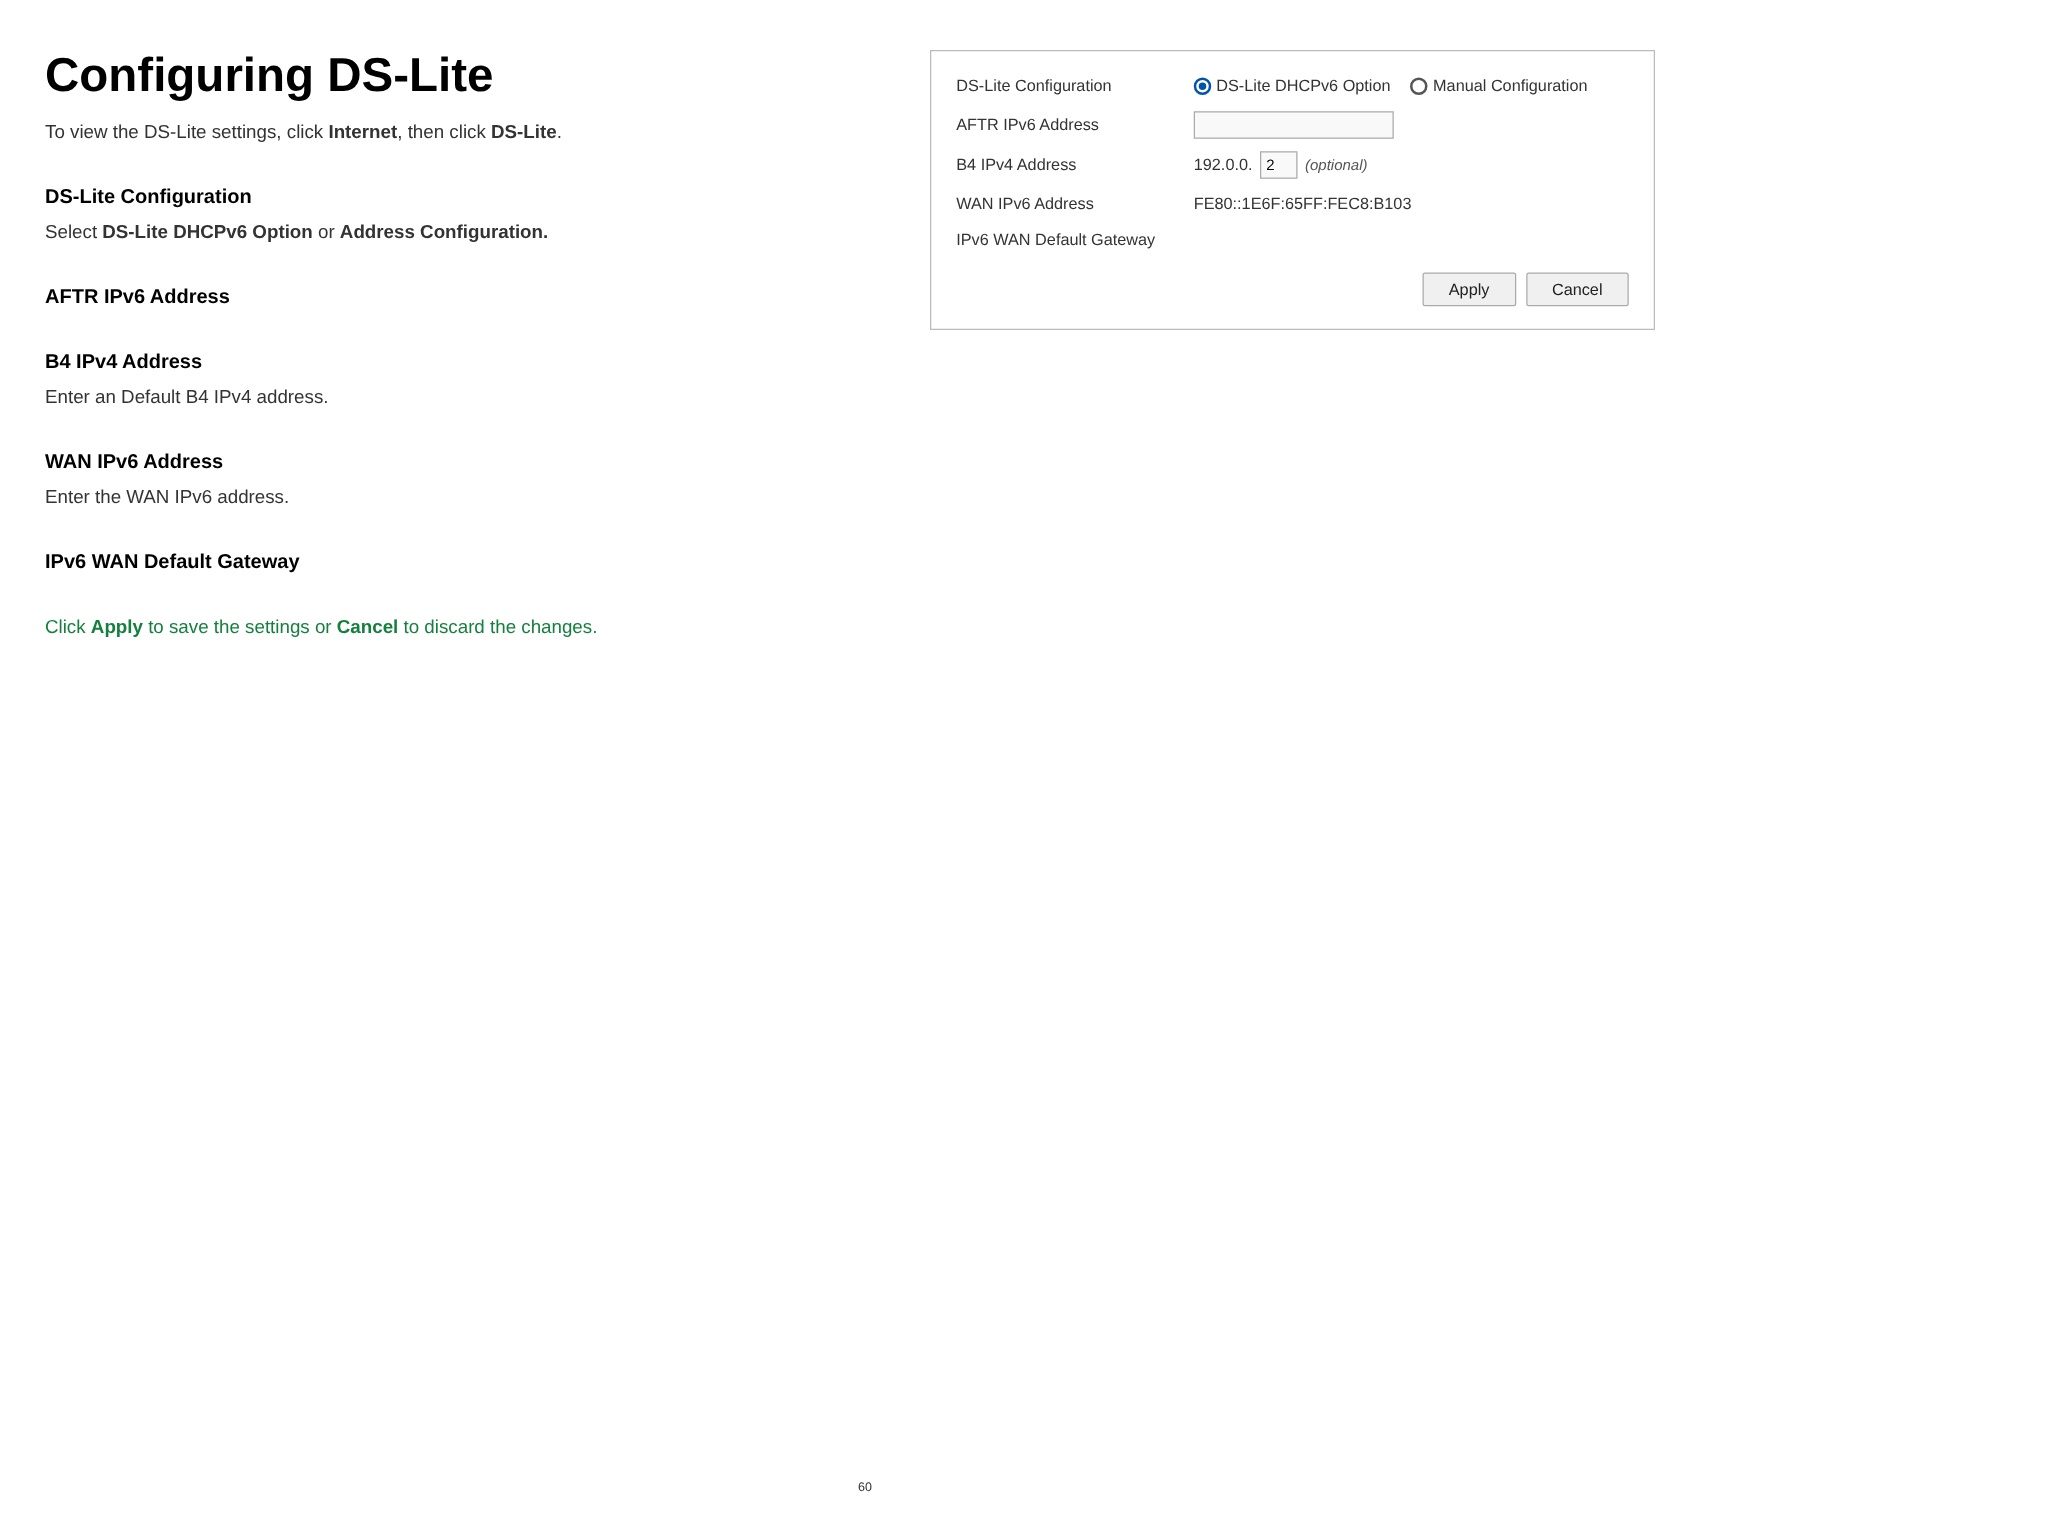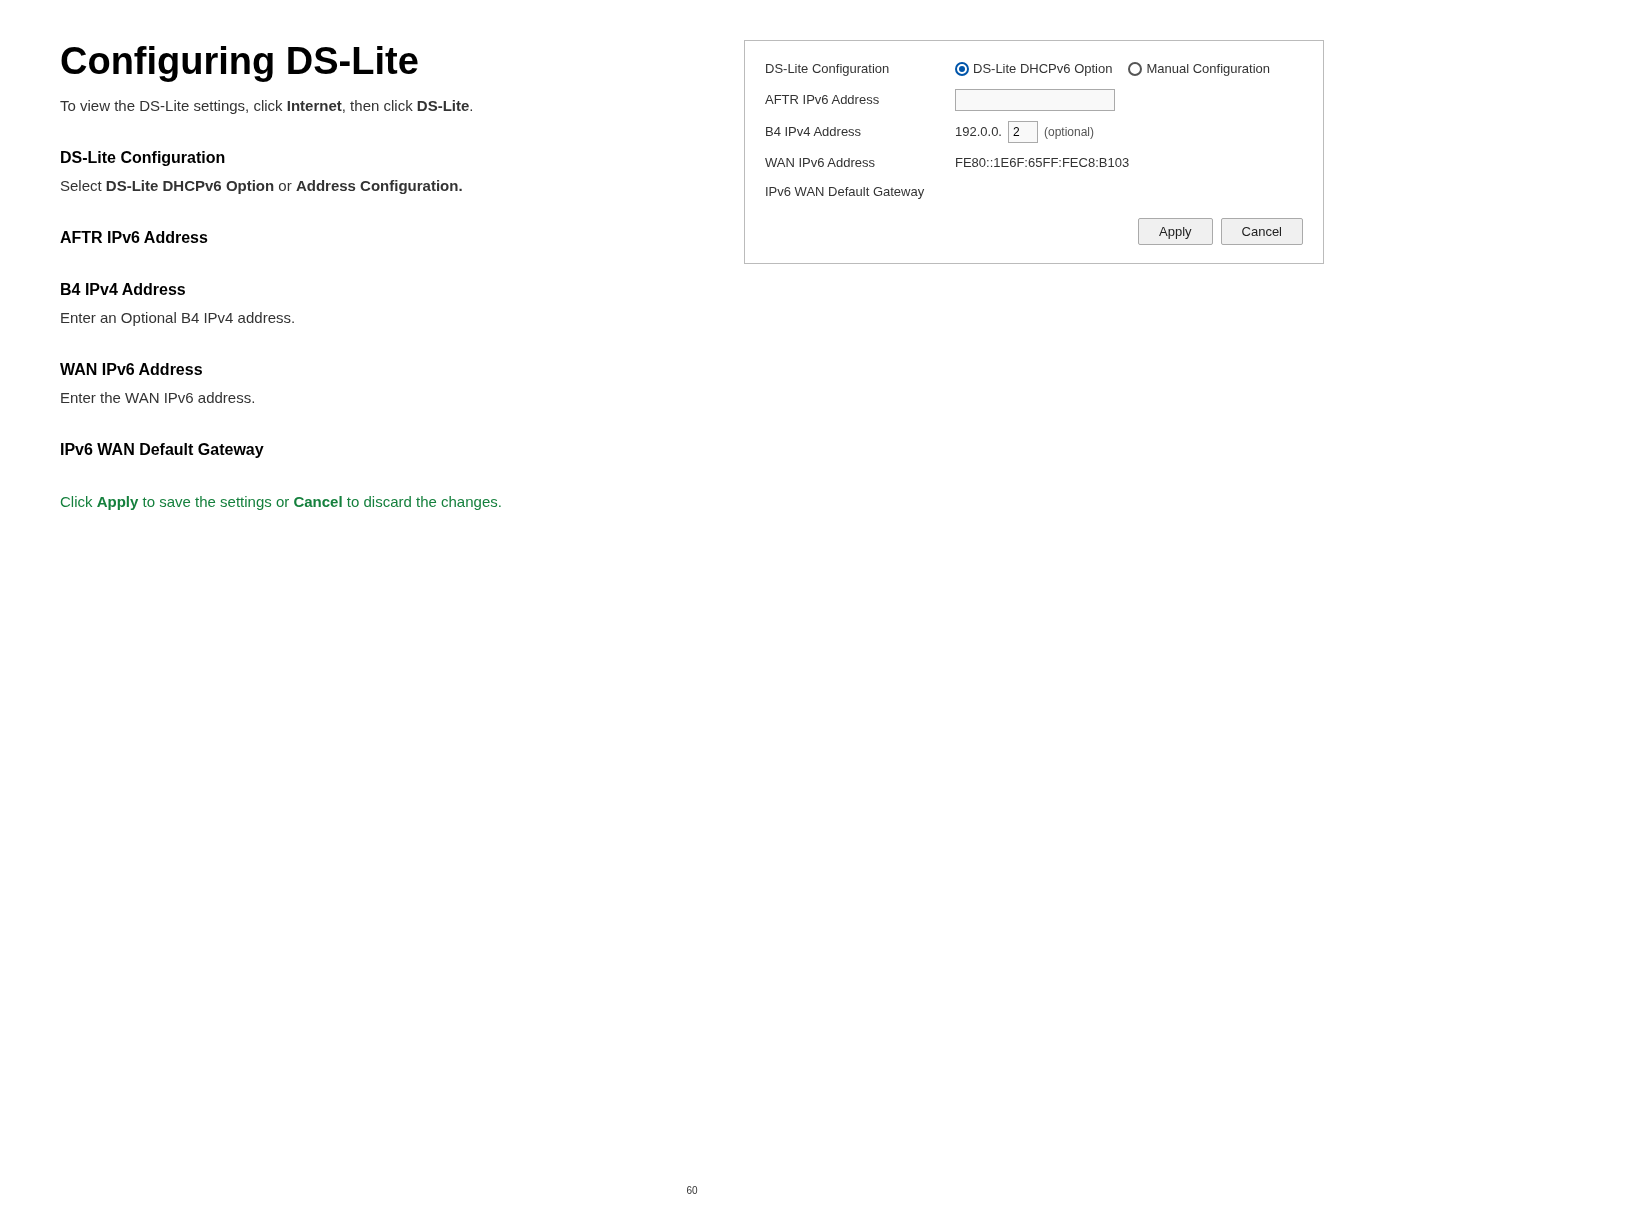--- a/index.html
+++ b/index.html
@@ -10,21 +10,21 @@
       color: #222;
       font-size: 15px;
       line-height: 1.5;
     }
 
     .page-container {
       width: 1384px;
       min-height: 1228px;
       display: flex;
       flex-direction: column;
-      padding: 40px 60px 40px 60px;
+      padding: 40px 60px 40px 36px;
       position: relative;
     }
 
     .content-area {
       display: flex;
       flex-direction: row;
       gap: 60px;
       align-items: flex-start;
     }
 
@@ -134,20 +134,21 @@
     }
 
     .config-input-ip-prefix {
       font-size: 13px;
       color: #333;
     }
 
     .config-optional {
       font-size: 12px;
       color: #555;
+      font-style: italic;
     }
 
     
     .radio-group {
       display: flex;
       align-items: center;
       gap: 16px;
     }
 
     .radio-option {
@@ -233,21 +234,21 @@
           Select <strong>DS-Lite DHCPv6 Option</strong> or <strong>Address Configuration.</strong>
         </div>
       </div>
 
       <div class="section-block">
         <div class="section-title">AFTR IPv6 Address</div>
       </div>
 
       <div class="section-block">
         <div class="section-title">B4 IPv4 Address</div>
-        <div class="section-desc">Enter an Optional B4 IPv4 address.</div>
+        <div class="section-desc">Enter an Default B4 IPv4 address.</div>
       </div>
 
       <div class="section-block">
         <div class="section-title">WAN IPv6 Address</div>
         <div class="section-desc">Enter the WAN IPv6 address.</div>
       </div>
 
       <div class="section-block">
         <div class="section-title">IPv6 WAN Default Gateway</div>
       </div>

